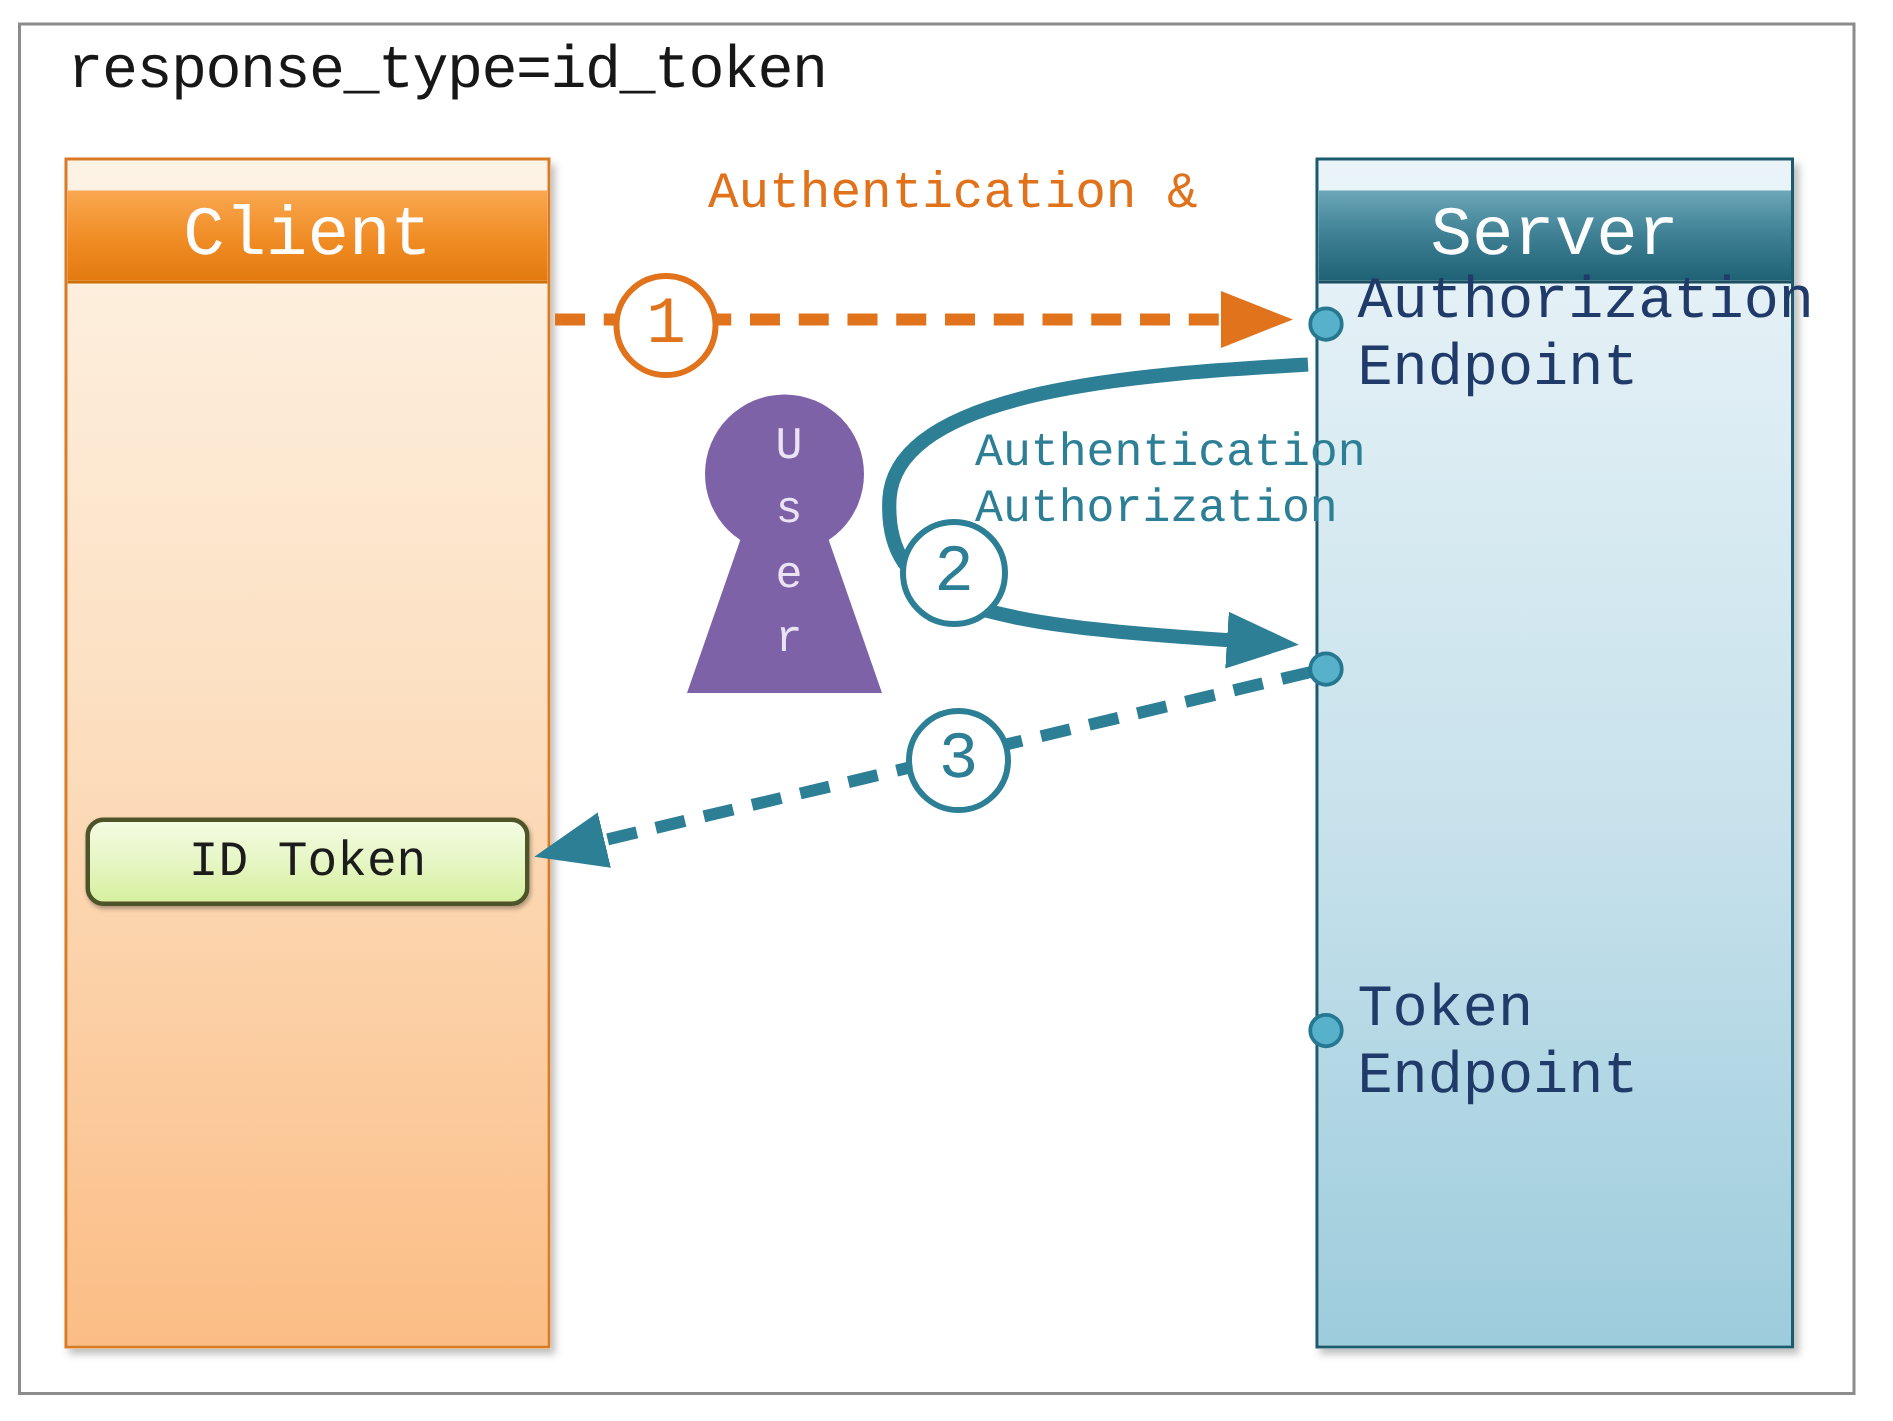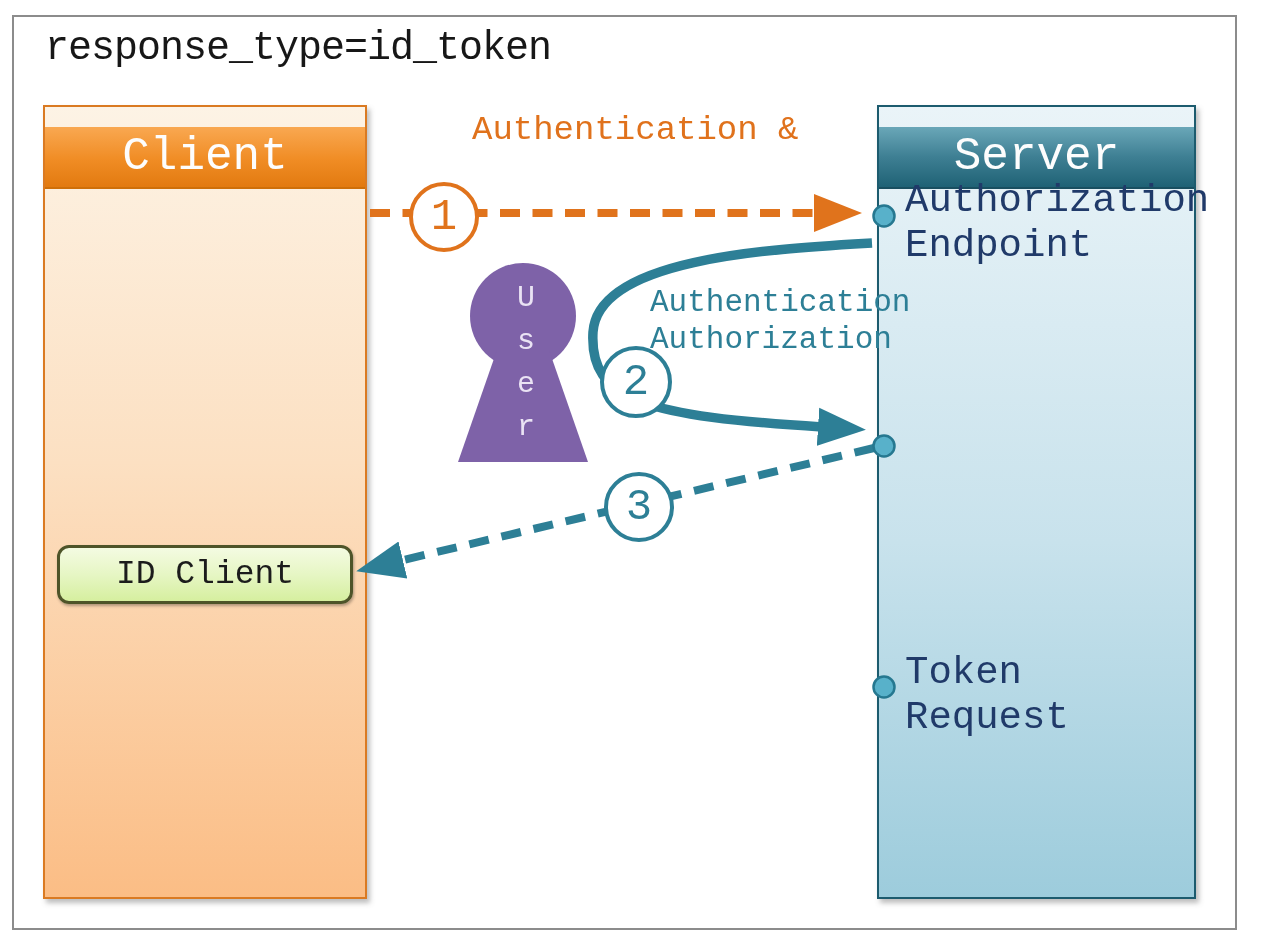--- a/index.html
+++ b/index.html
@@ -73,24 +73,24 @@
 
   <div class="title">response_type=id_token</div>
 
   <div class="actor actor-client">
     <div class="actor-header">Client</div>
   </div>
 
   <div class="actor actor-server">
     <div class="actor-header">Server</div>
     <div class="endpoint-label endpoint-auth">Authorization Endpoint</div>
-    <div class="endpoint-label endpoint-token">Token Request</div>
+    <div class="endpoint-label endpoint-token">Token Endpoint</div>
   </div>
 
-  <div class="id-token">ID Client</div>
+  <div class="id-token">ID Token</div>
 
   <svg class="arrows" viewBox="0 0 1262 947">
     <defs>
       <marker id="arrowOrange" markerUnits="userSpaceOnUse" markerWidth="52" markerHeight="44" refX="4" refY="21" orient="auto">
         <path d="M0,2 L48,21 L0,40 Z" fill="#e0731c"></path>
       </marker>
       <marker id="arrowTeal" markerUnits="userSpaceOnUse" markerWidth="52" markerHeight="44" refX="4" refY="21" orient="auto">
         <path d="M0,2 L48,21 L0,40 Z" fill="#2d7f96"></path>
       </marker>
     </defs>

